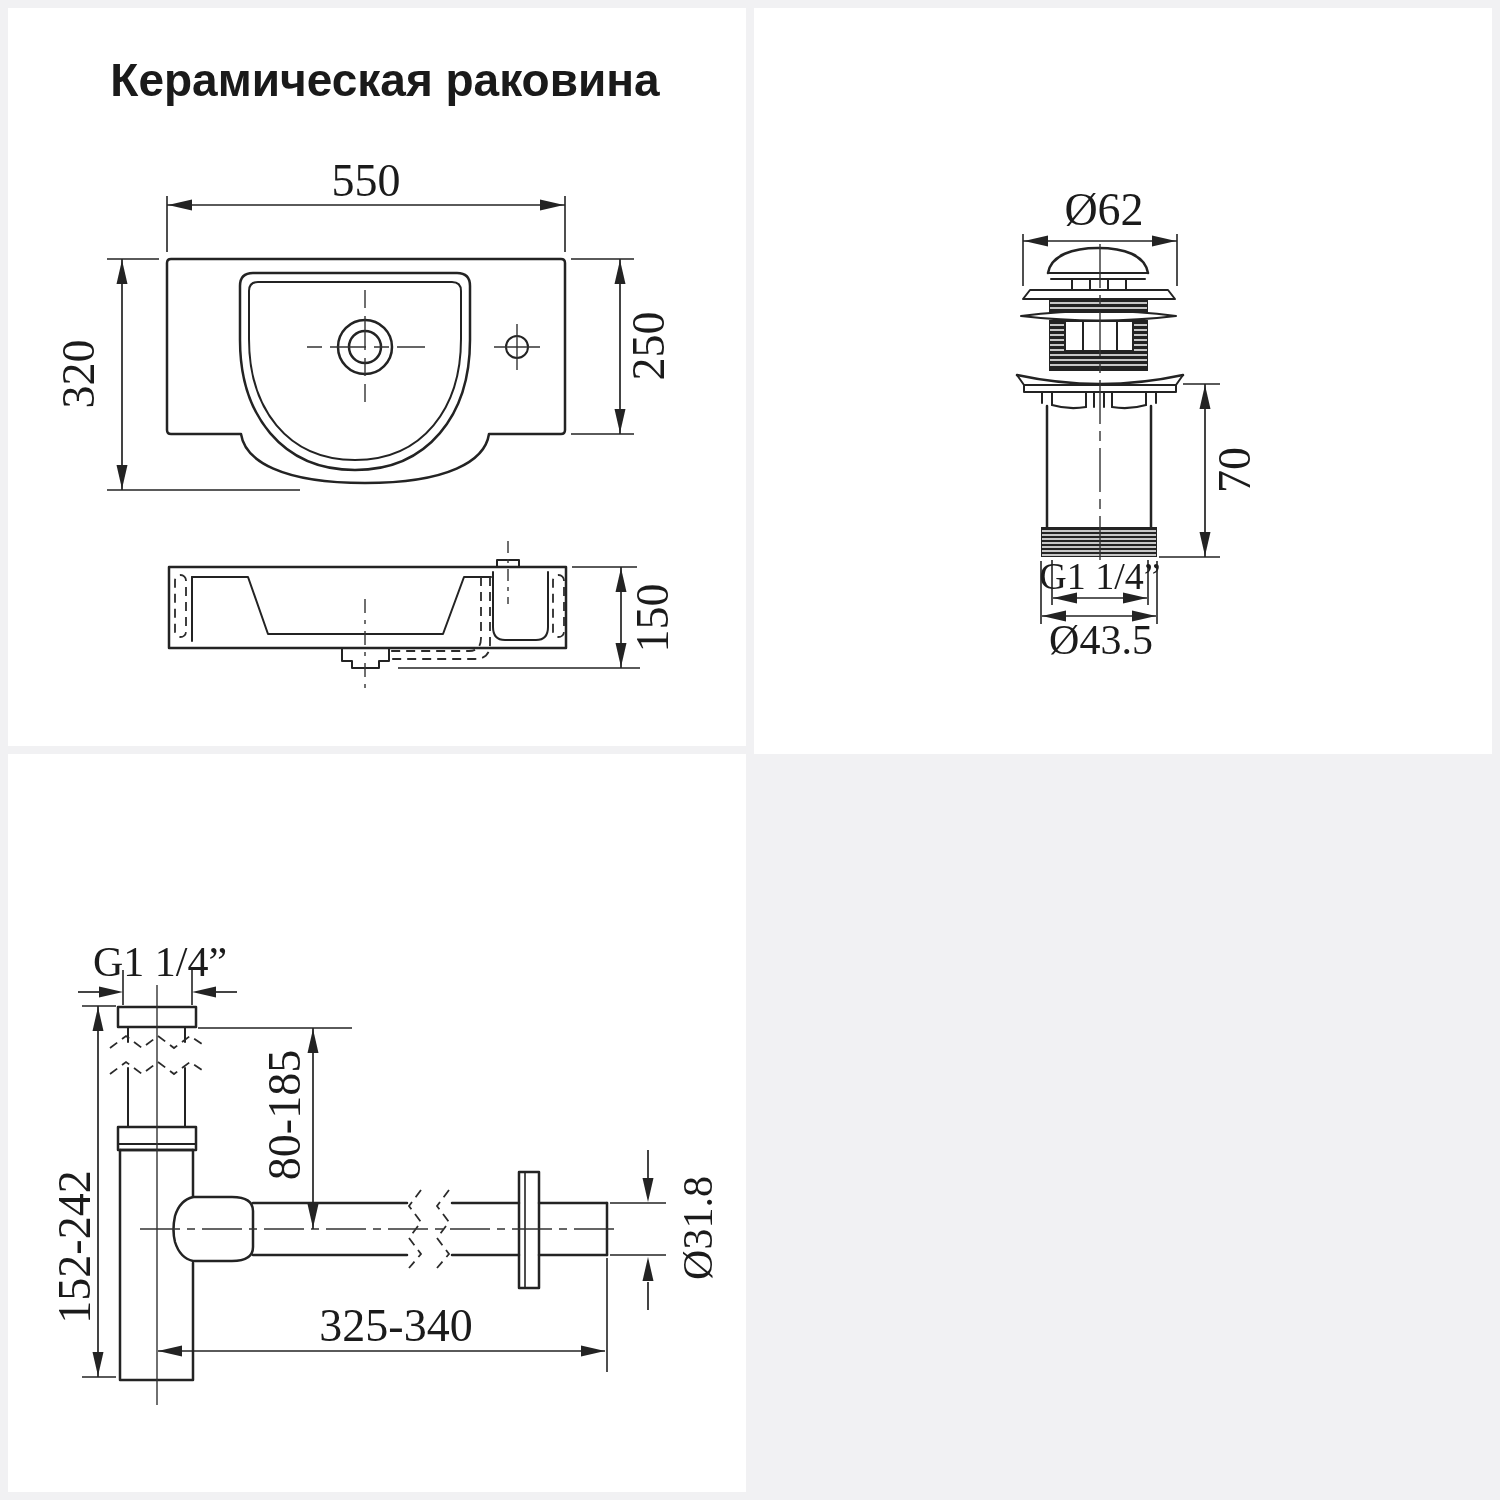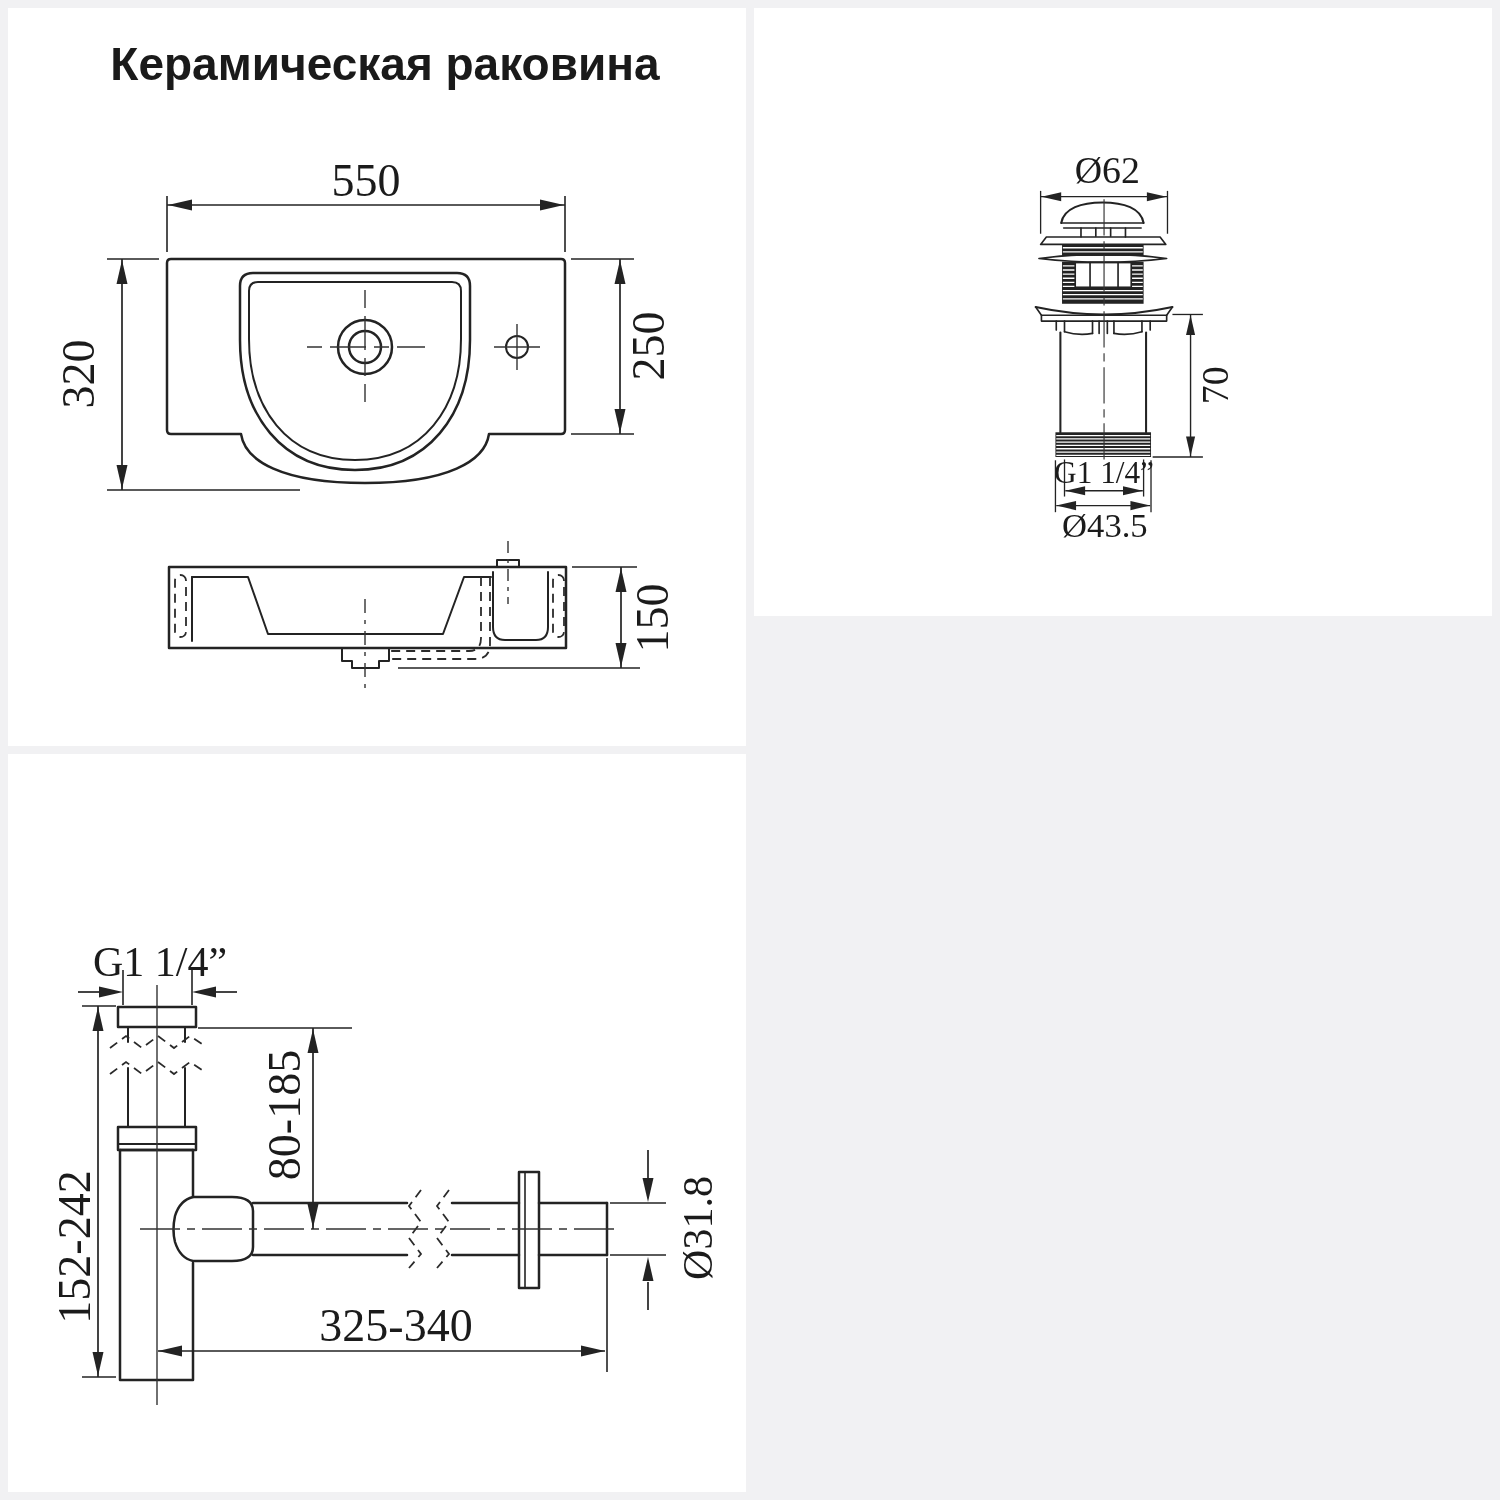--- a/index.html
+++ b/index.html
@@ -4,28 +4,28 @@
 <style>
   html,body{margin:0;padding:0;}
   body{
     width:1500px;height:1500px;position:relative;
     background:#f1f1f3;
     font-family:"Liberation Sans", sans-serif;
     overflow:hidden;
   }
   .panel{position:absolute;background:#ffffff;}
   #panel-sink  {left:8px;top:8px;width:738px;height:738px;}
-  #panel-valve {left:754px;top:8px;width:738px;height:608px;}
+  #panel-valve {left:754px;top:8px;width:738px;height:746px;}
   #panel-siphon{left:8px;top:754px;width:738px;height:738px;}
   .panel-title{
     position:absolute;height:48px;line-height:48px;
     font-size:46px;font-weight:700;color:#1a1a1a;
     text-align:center;white-space:nowrap;
   }
-  #title-sink  {left:8px;top:32px;width:738px;}
+  #title-sink  {left:8px;top:48px;width:738px;}
   svg.drawing{position:absolute;left:0;top:0;width:100%;height:100%;}
   
   .ol  {fill:none;stroke:#232323;stroke-width:2.5;stroke-linejoin:round;stroke-linecap:round;}
   .ol2 {fill:none;stroke:#232323;stroke-width:2;stroke-linejoin:round;stroke-linecap:round;}
   .hid {fill:none;stroke:#2b2b2b;stroke-width:1.8;stroke-dasharray:9 6;stroke-linecap:butt;}
   .cl  {fill:none;stroke:#333333;stroke-width:1.4;}
   .cld {fill:none;stroke:#333333;stroke-width:1.4;}
   .ext {fill:none;stroke:#232323;stroke-width:1.6;}
   .dim {fill:none;stroke:#232323;stroke-width:1.7;}
   .arr {fill:#232323;stroke:none;}

